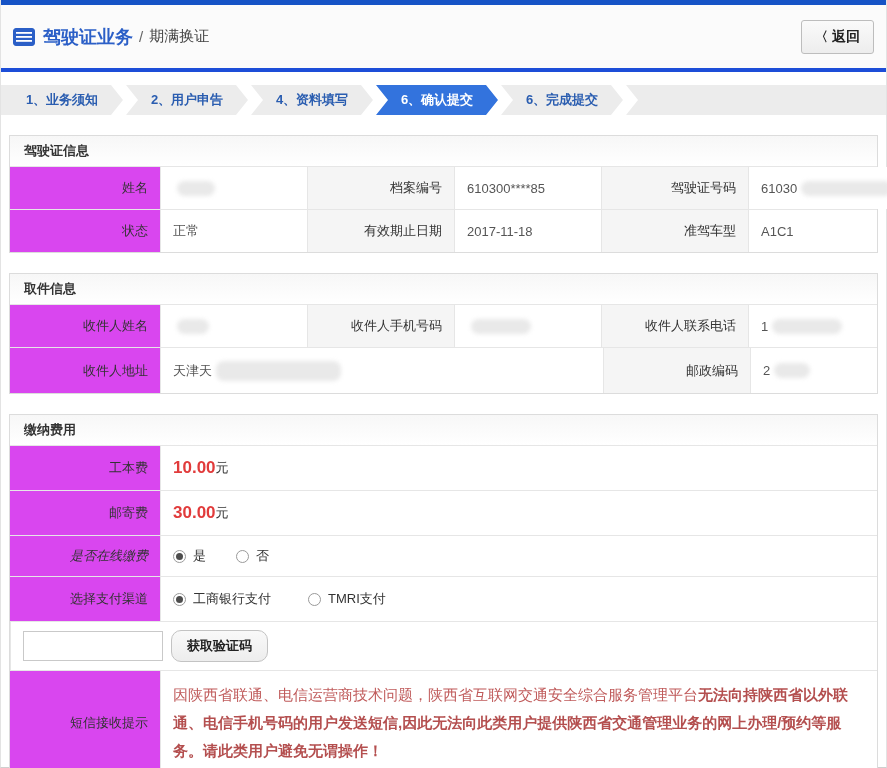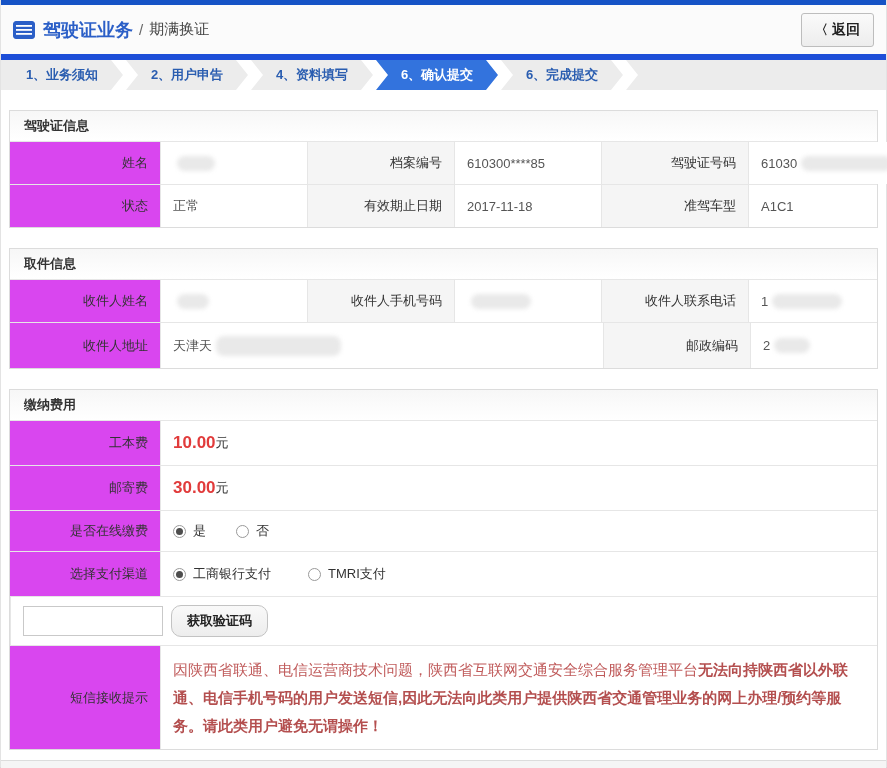--- a/index.html
+++ b/index.html
@@ -4,31 +4,31 @@
 <style>
   * { margin:0; padding:0; box-sizing:border-box; }
   html,body { width:887px; height:768px; overflow:hidden; background:#fff; }
   body { font-family:"Liberation Sans", sans-serif; color:#333; }
   .page { width:887px; height:768px; border-left:1px solid #e3e3e3; border-right:1px solid #e3e3e3; border-bottom:1px solid #cfcfcf; }
 
   
   .topbar { height:5px; background:#1653c6; }
 
   
-  .header { height:55px; background:#fbfbfb; border-bottom:6px solid #1d4ed8; display:flex; align-items:center; padding:0 12px; }
+  .header { height:67px; background:#fbfbfb; border-bottom:4px solid #1d4ed8; display:flex; align-items:center; padding:0 12px; }
   .hd-icon { width:22px; height:18px; margin-right:8px; flex:0 0 auto; }
   .hd-title { color:#2b5fc7; font-size:18px; font-weight:bold; }
   .hd-sep { color:#666; font-size:15px; margin:0 6px; }
   .hd-sub { color:#444; font-size:15px; }
   .spacer { flex:1; }
   .btn-back { display:inline-flex; align-items:center; gap:4px; background:linear-gradient(#fafafa,#ededed); border:1px solid #bdbdbd; border-radius:3px; padding:7px 13px; font-size:14px; font-weight:bold; color:#222; cursor:pointer; font-family:inherit; }
   .btn-back .chev { font-size:13px; font-weight:bold; }
 
   
-  .steps { height:30px; display:flex; background:#fff; }
+  .steps { margin-top:13px; height:30px; display:flex; background:#fff; }
   .step { width:122px; height:30px; line-height:30px; text-align:center; font-size:13px; font-weight:bold; color:#2a5db0; background:#ececec; flex:0 0 auto;
           clip-path:polygon(0 0, calc(100% - 12px) 0, 100% 50%, calc(100% - 12px) 100%, 0 100%, 12px 50%); margin-left:3px; cursor:pointer; }
   .step.first { clip-path:polygon(0 0, calc(100% - 12px) 0, 100% 50%, calc(100% - 12px) 100%, 0 100%); margin-left:0; }
   .step.active { background:#3373dd; color:#fff; }
   .step-tail { flex:1; background:#ececec; margin-left:3px; clip-path:polygon(0 0, 100% 0, 100% 100%, 0 100%, 12px 50%); }
 
   
   .section { margin:20px 8px 0; border:1px solid #dcdcdc; }
   .section-title { height:30px; line-height:30px; padding:0 14px; font-size:13px; font-weight:bold; color:#333; background:linear-gradient(#f7f7f7,#ffffff); }
   .row { display:flex; border-top:1px solid #e6e6e6; align-items:stretch; }
@@ -165,21 +165,21 @@
 
     <div class="row pay-row">
       <div class="cell lbl">邮寄费</div>
       <div class="cell val grow">
         <span class="fee-num">30.00</span>
           <span class="fee-unit">元</span>
       </div>
     </div>
 
     <div class="row" style="min-height:40px;">
-      <div class="cell lbl" style="min-height:40px;">是否在线缴费</div>
+      <div class="cell lbl" style="min-height:40px;font-style:italic;">是否在线缴费</div>
       <div class="cell val grow" style="min-height:40px;">
         <div class="radio-group">
           <span class="radio">
               <span class="rb on"></span>
               <span>是</span>
             </span>
           <span class="radio">
               <span class="rb"></span>
               <span>否</span>
             </span>

